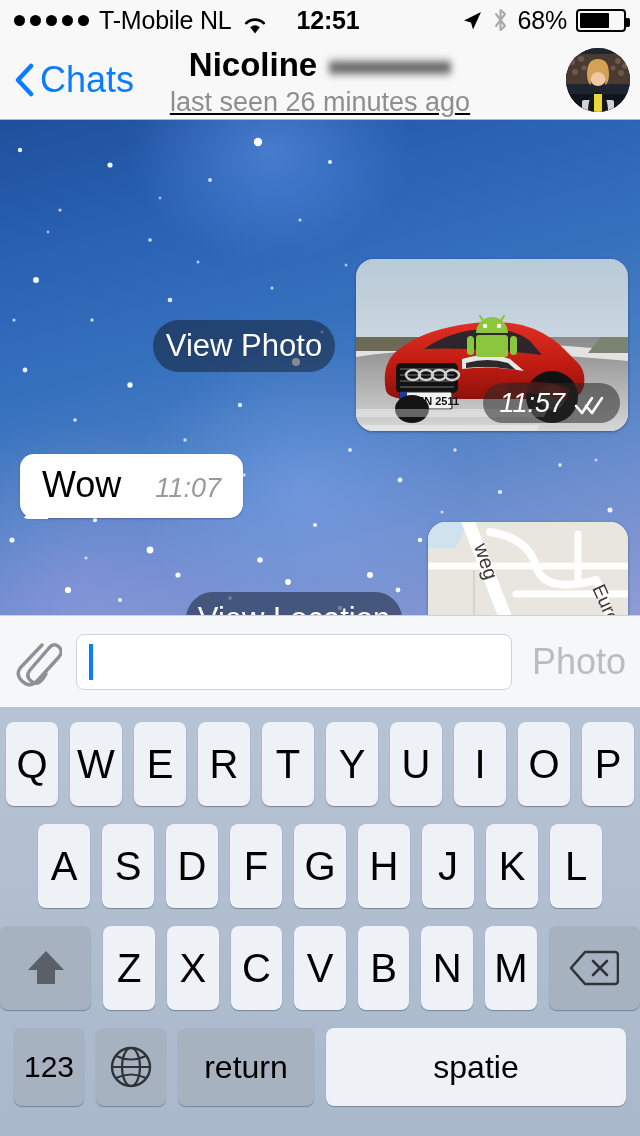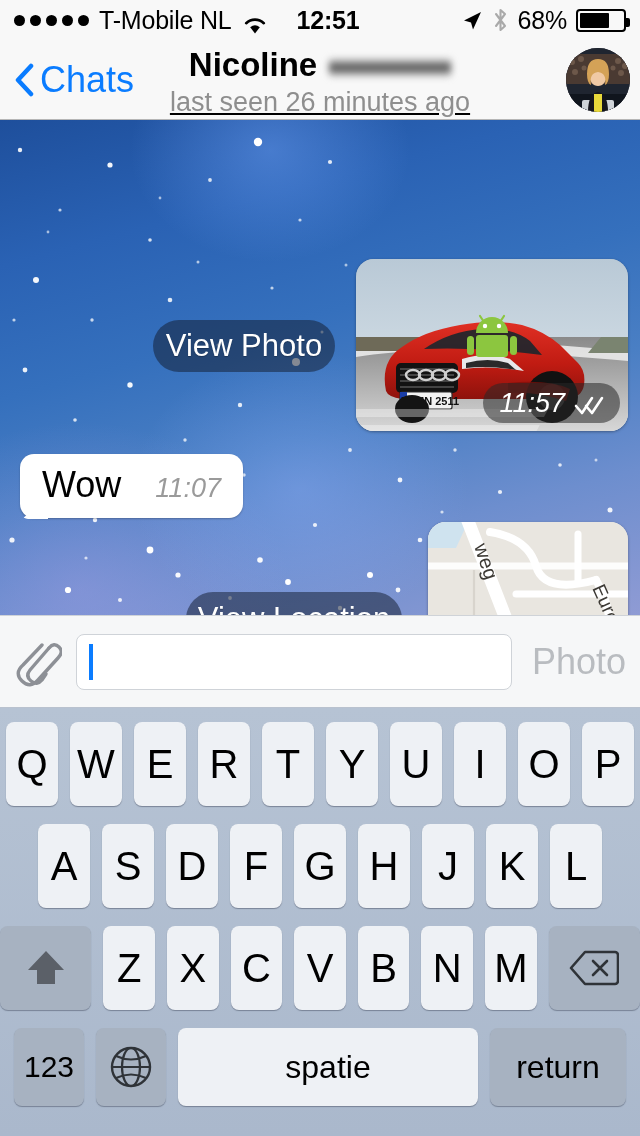--- a/index.html
+++ b/index.html
@@ -492,18 +492,18 @@
         <span class="globe-ic">
           <svg viewBox="0 0 46 46" width="46" height="46">
             <circle cx="23" cy="23" r="19" fill="none" stroke="#2f3338" stroke-width="2.4"></circle>
             <ellipse cx="23" cy="23" rx="9" ry="19" fill="none" stroke="#2f3338" stroke-width="2.2"></ellipse>
             <line x1="4" y1="23" x2="42" y2="23" stroke="#2f3338" stroke-width="2.2"></line>
             <path d="M8 12 q15 7 30 0" fill="none" stroke="#2f3338" stroke-width="2.2"></path>
             <path d="M8 34 q15 -7 30 0" fill="none" stroke="#2f3338" stroke-width="2.2"></path>
           </svg>
         </span>
       </div>
+      <div class="key dark ret">return</div>
       <div class="key space">spatie</div>
-      <div class="key dark ret">return</div>
     </div>
 
   </div>
 </div>
 
 </body></html>

